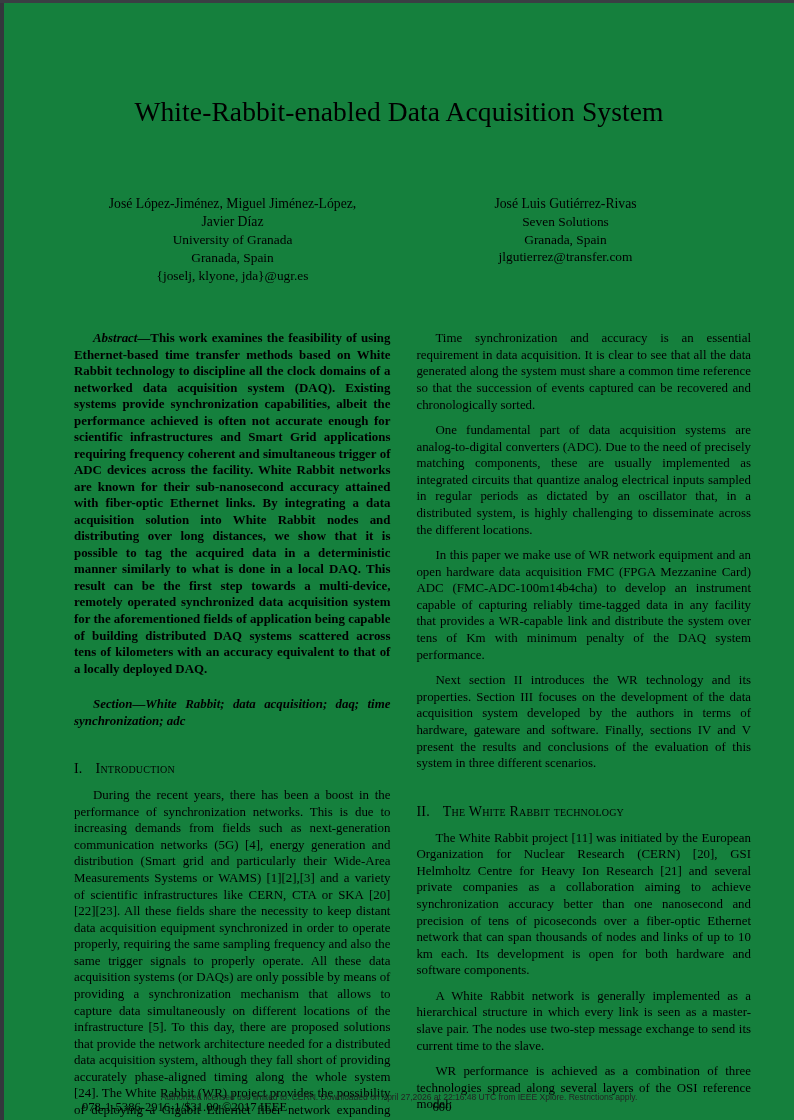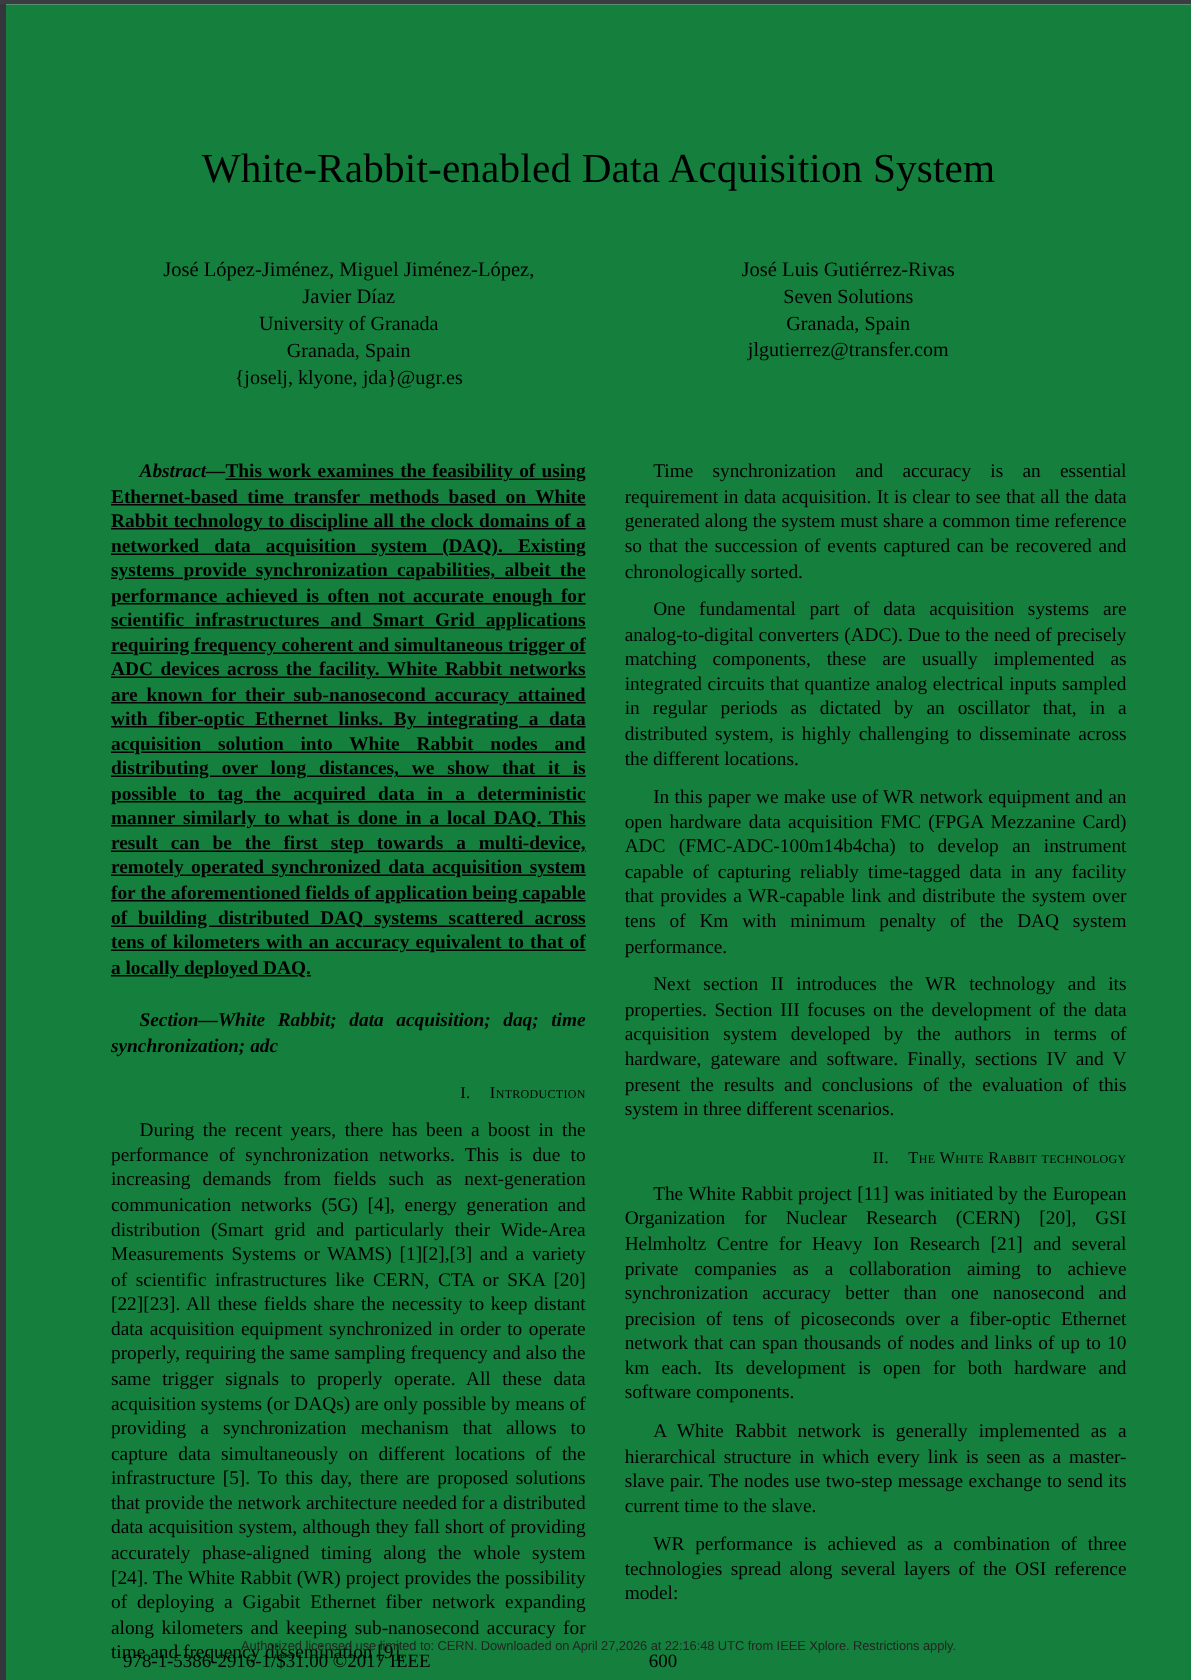--- a/index.html
+++ b/index.html
@@ -45,21 +45,21 @@
     font-weight: normal;
     letter-spacing: 0.1px;
     margin: 0;
     padding-top: 92px;
     line-height: 1.2;
   }
 
   
   .authors {
     display: flex;
-    margin-top: 43px;
+    margin-top: 67px;
     padding: 0 62px 0 62px;
   }
   .author-block {
     width: 50%;
     text-align: center;
     font-size: 13.4px;
     line-height: 1.32;
   }
   .author-block .names {
     font-size: 13.7px;
@@ -95,30 +95,29 @@
     margin: 0;
     line-height: 1.28;
   }
   .abstract .lead, .keywords .lead {
     font-weight: bold;
     font-style: italic;
   }
   .abstract-body {
     font-weight: bold;
     font-style: normal;
-    text-decoration: underline;
   }
   .keywords { margin-top: 19px; }
   .kw-body { font-weight: bold; font-style: italic; }
 
   .section-head {
-    text-align: right;
+    text-align: left;
     text-indent: 0;
-    margin: 17px 0 9px 0;
-    font-size: 11px;
+    margin: 31px 0 9px 0;
+    font-size: 14px;
     font-variant: small-caps;
     letter-spacing: 0.2px;
   }
   .section-head .numeral {
     font-variant: normal;
     margin-right: 13px;
   }
 
   
   .copyright-row {

